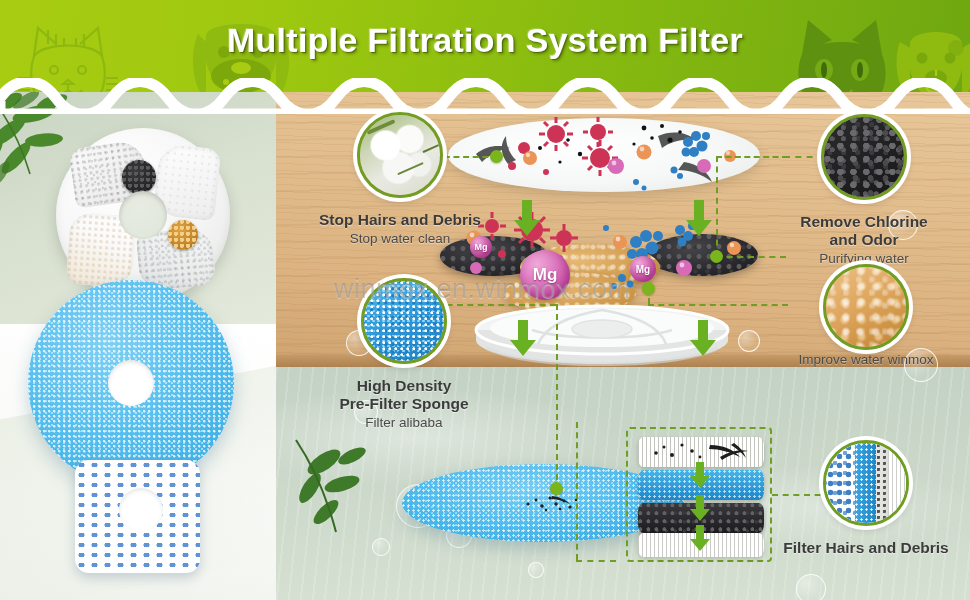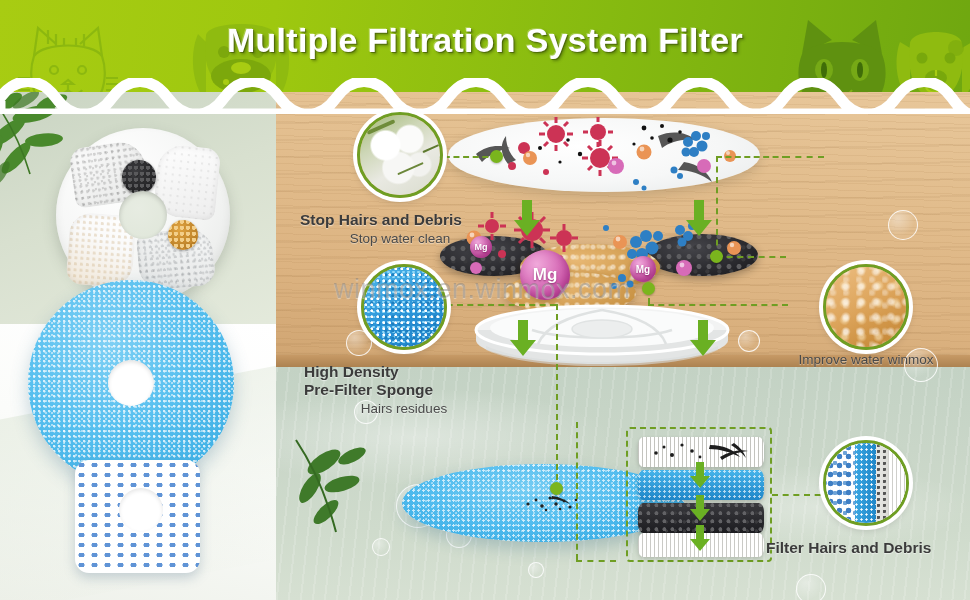--- a/index.html
+++ b/index.html
@@ -191,21 +191,21 @@
 
   
   .callout { position:absolute; z-index:14; }
   .co-icon {
     width:86px; height:86px; border-radius:50%;
     border:3px solid #6f9e23;
     box-shadow:0 0 0 4px #ffffff, 0 3px 8px rgba(0,0,0,.22);
     margin:0 auto; overflow:hidden; position:relative;
   }
   .co-title {
-    margin-top:13px; text-align:left;
+    margin-top:13px; text-align:center;
     font-size:15.5px; font-weight:bold; color:#3b3b3b; line-height:1.16;
     text-shadow:0 1px 1px rgba(255,255,255,.55);
     white-space:pre-line;
   }
   .co-sub {
     margin-top:2px; text-align:center;
     font-size:13.5px; color:#4a4a4a; line-height:1.2;
     text-shadow:0 1px 1px rgba(255,255,255,.5);
   }
 
@@ -762,28 +762,36 @@
     <div class="watermark">winmox.en.winmox.com</div>
 
     <div class="callout" style="left:24px;top:20px;width:200px;">
       <div class="co-icon">
         <div class="tex-cotton"></div>
       </div>
       <div class="co-title">Stop Hairs and Debris</div>
       <div class="co-sub">Stop water clean</div>
     </div>
 
-
-    <div class="callout" style="left:28px;top:172px;width:200px;">
+    <div class="callout" style="left:488px;top:22px;width:200px;">
+      <div class="co-icon">
+        <div class="tex-carbon"></div>
+      </div>
+      <div class="co-title">Remove Chlorine
+and Odor</div>
+      <div class="co-sub">Purifying water</div>
+    </div>
+
+    <div class="callout" style="left:28px;top:186px;width:200px;">
       <div class="co-icon">
         <div class="tex-bluesponge"></div>
       </div>
       <div class="co-title">High Density
 Pre-Filter Sponge</div>
-      <div class="co-sub">Hairs residues</div>
+      <div class="co-sub">Filter alibaba</div>
     </div>
 
     <div class="callout" style="left:490px;top:172px;width:200px;">
       <div class="co-icon">
         <div class="tex-resin"></div>
       </div>
       <div class="co-sub">Improve water winmox</div>
     </div>
 
     <div class="callout" style="left:490px;top:348px;width:200px;">

